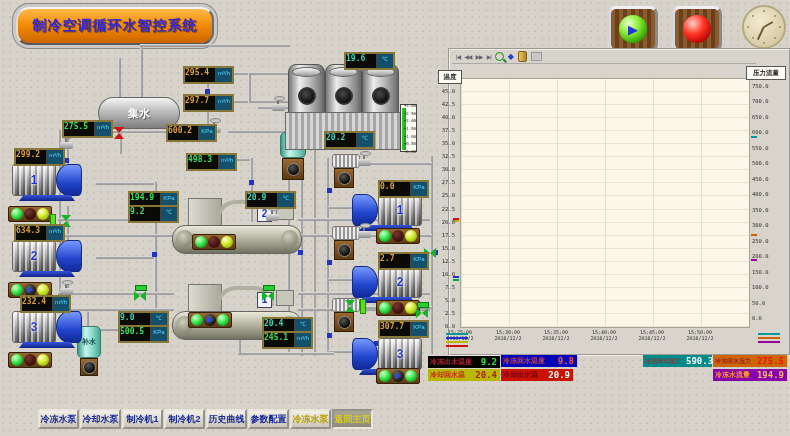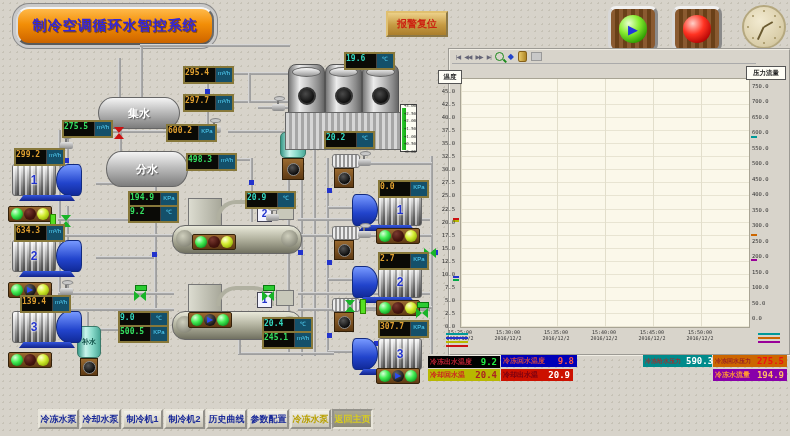--- a/index.html
+++ b/index.html
@@ -173,21 +173,20 @@
     color:#1a2a99;font-weight:bold;font-size:9px;line-height:16px;box-sizing:border-box}
   .nav-alarm{color:#b8a000}
   .nav-home{background:linear-gradient(180deg,#aaa794,#8c8978);border-style:inset;color:#d8cc22}
 </style>
 </head>
 <body>
 
 <div id="root">
 
   <div class="title-btn">制冷空调循环水智控系统</div>
-  <div class="alarm-btn">报警复位</div>
   <div class="wood-btn btn-start" style="left:608px;top:6px">
     <span class="btn-circle">▶</span>
   </div>
   <div class="wood-btn btn-stop" style="left:672px;top:6px">
     <span class="btn-circle"></span>
   </div>
   <div class="clock">
     <span class="hand hand-h"></span>
     <span class="hand hand-m"></span>
   </div>
@@ -247,21 +246,20 @@
       <i class="node" style="left: 327px; top: 333px;"></i>
       <i class="node" style="left: 298px; top: 250px;"></i>
       <i class="node" style="left: 433px; top: 250px;"></i>
       <i class="node" style="left: 152px; top: 252px;"></i>
       <i class="node" style="left: 287px; top: 128px;"></i>
       <i class="node" style="left: 374px; top: 341px;"></i>
       <i class="node" style="left: 213px; top: 106px;"></i>
     </div>
 
   <div class="htank" style="left:98px;top:97px;width:80px;height:30px">集水</div>
-  <div class="htank" style="left:106px;top:151px;width:80px;height:34px">分水</div>
   <div class="ctank" style="left:280px;top:132px;width:24px;height:24px">加药</div>
   <div class="dcirc" style="left:282px;top:158px;width:20px;height:20px"></div>
   <div class="ctank" style="left:77px;top:326px;width:22px;height:30px">补水</div>
   <div class="dcirc" style="left:80px;top:358px;width:16px;height:16px"></div>
 
   <div class="tower" style="left:288px;top:64px"></div>
   <div class="tower" style="left:325px;top:64px"></div>
   <div class="tower" style="left:362px;top:64px"></div>
   <div class="tcontainer" style="left:285px;top:112px;width:118px;height:36px"></div>
   <div class="gauge" style="left:400px;top:104px;width:15px;height:46px">
@@ -421,21 +419,21 @@
     </div>
   <div class="vlabel" style="left:14px;top:148px">
       <b data-color="amber">299.2</b>
       <i>m³/h</i>
     </div>
   <div class="vlabel" style="left:14px;top:224px">
       <b data-color="amber">634.3</b>
       <i>m³/h</i>
     </div>
   <div class="vlabel" style="left:20px;top:295px">
-      <b data-color="amber">139.4</b>
+      <b data-color="amber">232.4</b>
       <i>m³/h</i>
     </div>
   <div class="vlabel" style="left:344px;top:52px">
       <b data-color="teal">19.6</b>
       <i>℃</i>
     </div>
   <div class="vlabel" style="left:324px;top:131px">
       <b data-color="teal">20.2</b>
       <i>℃</i>
     </div>

